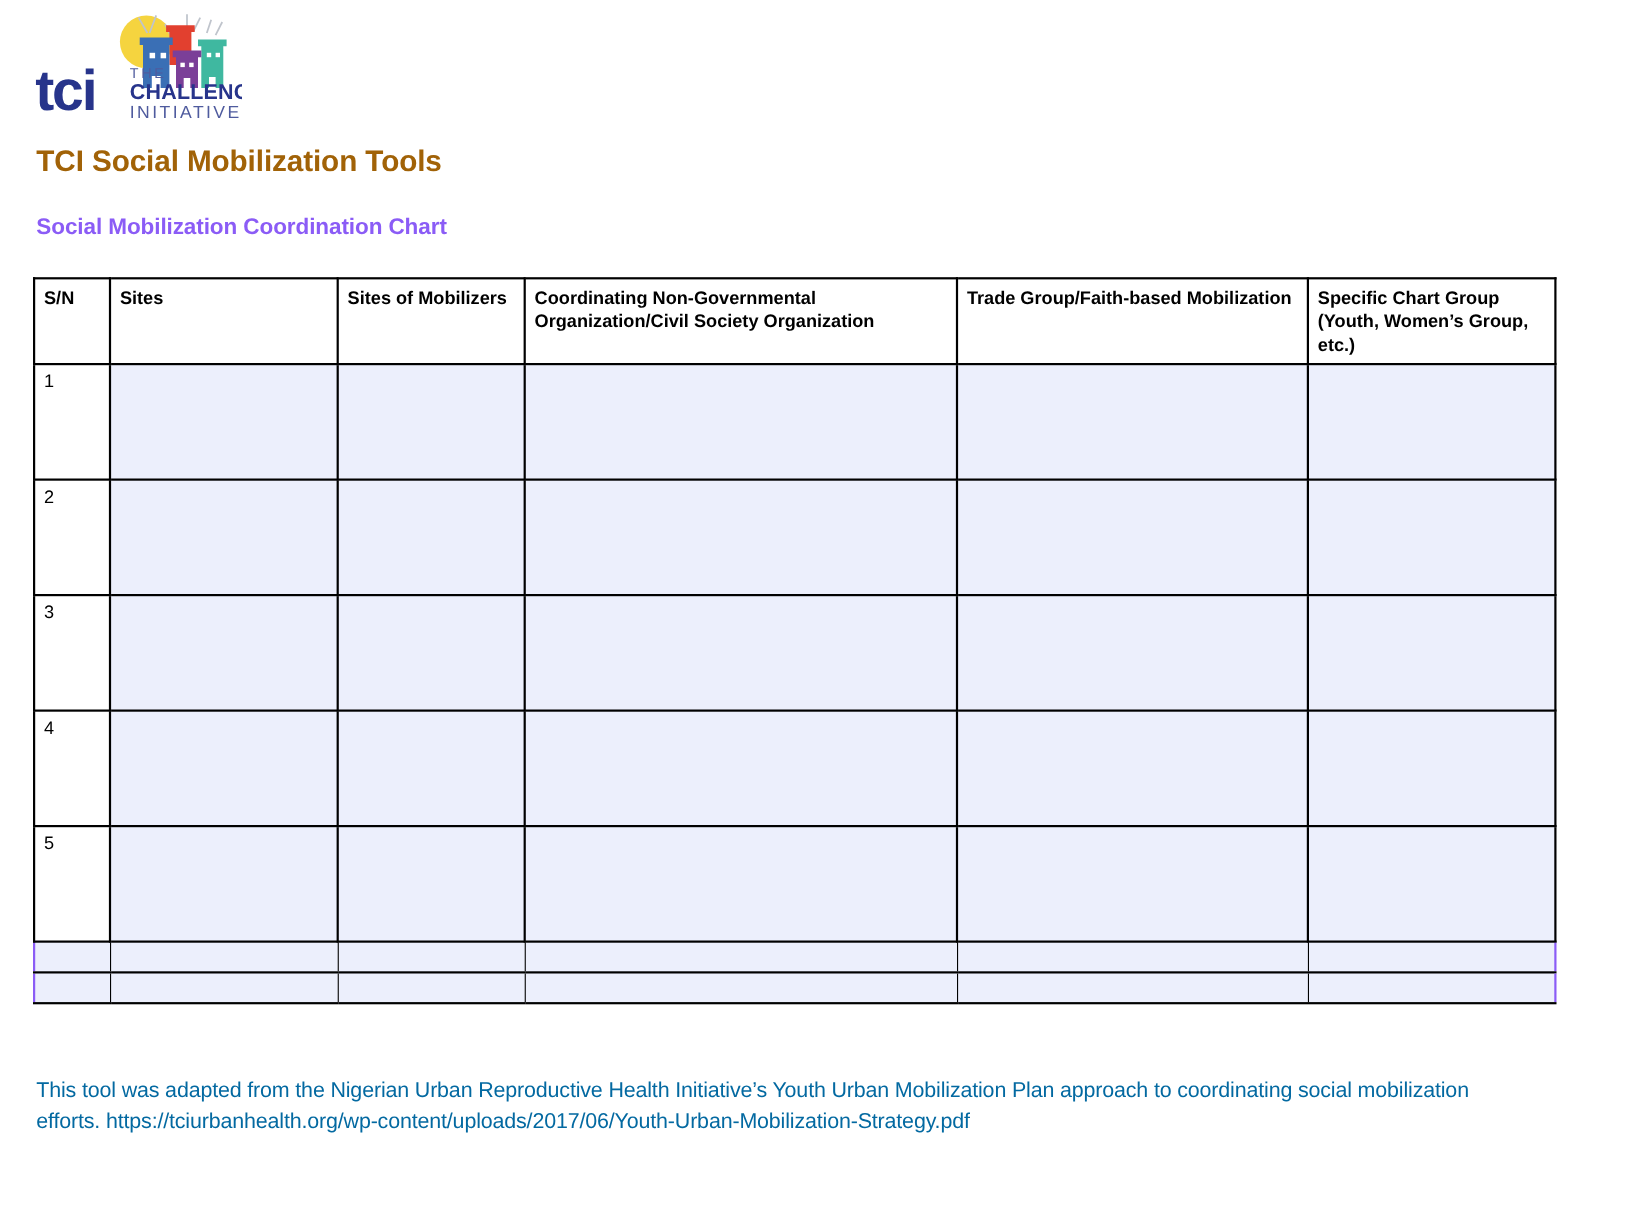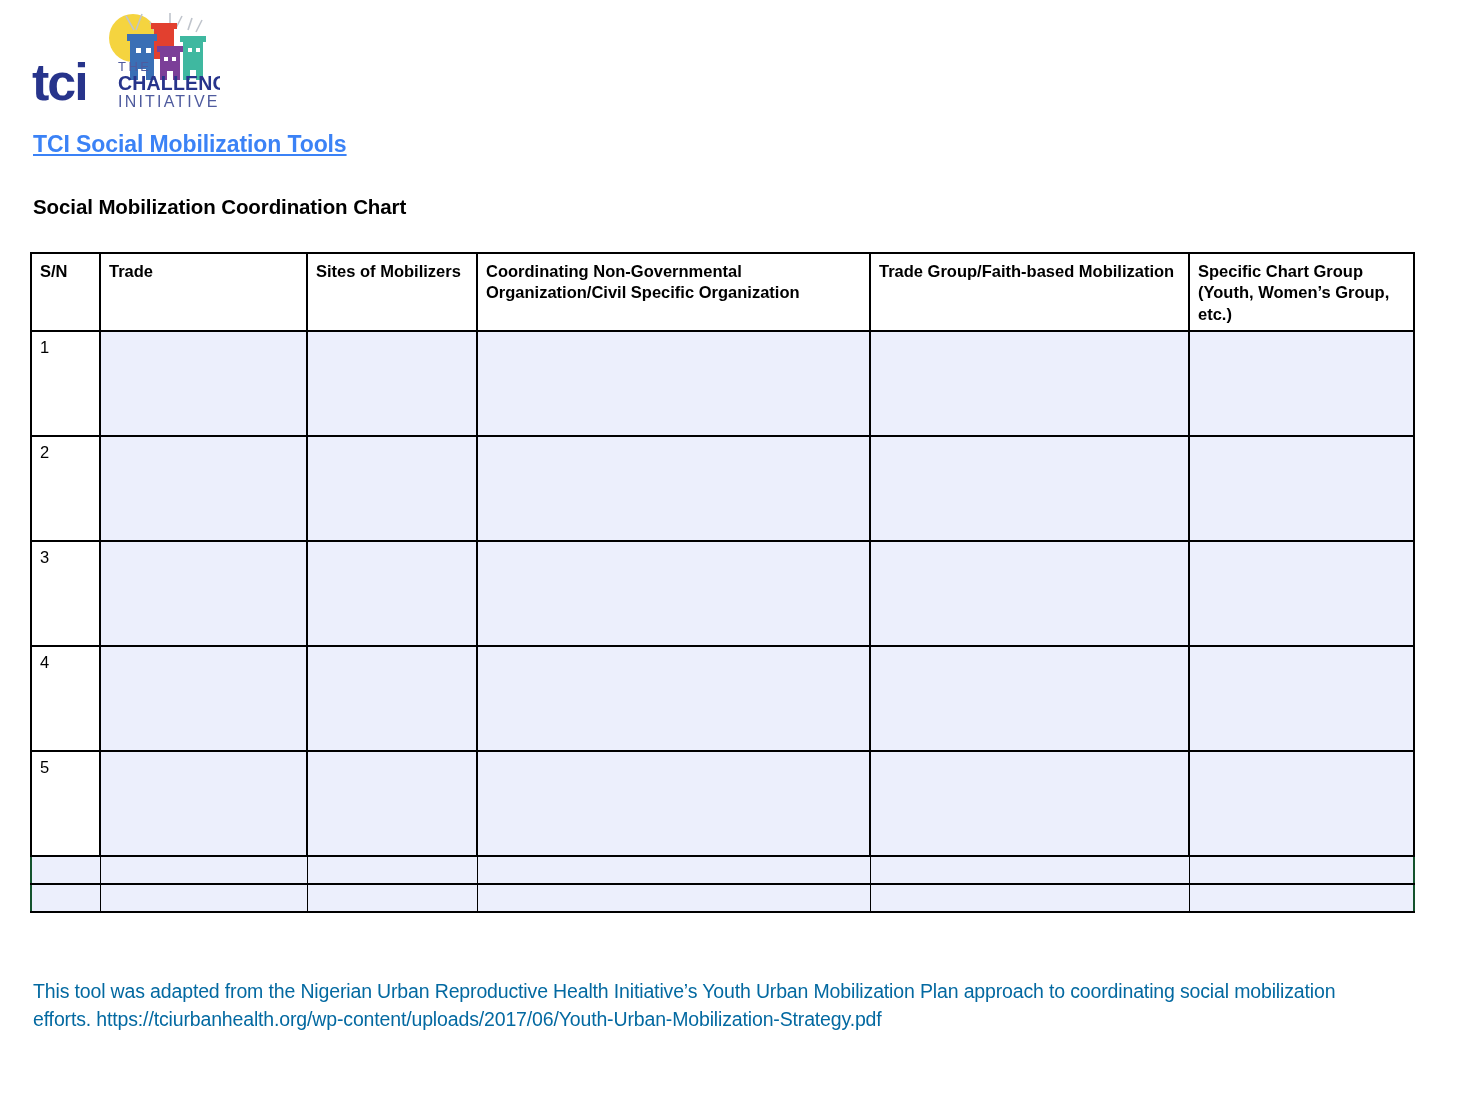--- a/index.html
+++ b/index.html
@@ -32,50 +32,49 @@
     width: 190px;
     height: 100px;
   }
   .logo-svg { display: block; }
 
   
   .heading-1 {
     position: absolute;
     left: 33px;
     top: 131px;
-    font-size: 23px;
+    font-size: 27px;
     font-weight: bold;
     letter-spacing: -0.1px;
-    color: #3b82f6;
+    color: #a16207;
     white-space: nowrap;
-    text-decoration: underline;
   }
   .heading-2 {
     position: absolute;
     left: 33px;
     top: 195px;
     font-size: 20.5px;
     font-weight: bold;
     letter-spacing: -0.1px;
-    color: #000000;
+    color: #8b5cf6;
     white-space: nowrap;
   }
 
   
   .table-wrap {
     position: absolute;
     left: 30px;
     top: 252px;
     width: 1383px;
   }
   table.coord {
     border-collapse: collapse;
     table-layout: fixed;
     width: 1383px;
-    border: 2px solid #14532d;
+    border: 2px solid #8b5cf6;
   }
   table.coord td {
     border: 2px solid #000;
     vertical-align: top;
     padding: 5px 8px 4px 8px;
     font-size: 16.5px;
     line-height: 1.22;
     box-sizing: border-box;
   }
 
@@ -191,23 +190,23 @@
         <col class="c-sn">
           <col class="c-site">
           <col class="c-num">
         <col class="c-ngo">
           <col class="c-trade">
           <col class="c-targ">
       </colgroup>
       <tbody>
         <tr class="hdr">
           <td>S/N</td>
-          <td>Trade</td>
+          <td>Sites</td>
           <td>Sites of Mobilizers</td>
-          <td>Coordinating Non-Governmental Organization/Civil Specific Organization</td>
+          <td>Coordinating Non-Governmental Organization/Civil Society Organization</td>
           <td>Trade Group/Faith-based Mobilization</td>
           <td>Specific Chart Group (Youth, Women’s Group, etc.)</td>
         </tr>
 
         <tr class="body-row">
           <td class="sn">1</td>
           <td></td>
           <td></td>
           <td></td>
           <td></td>

